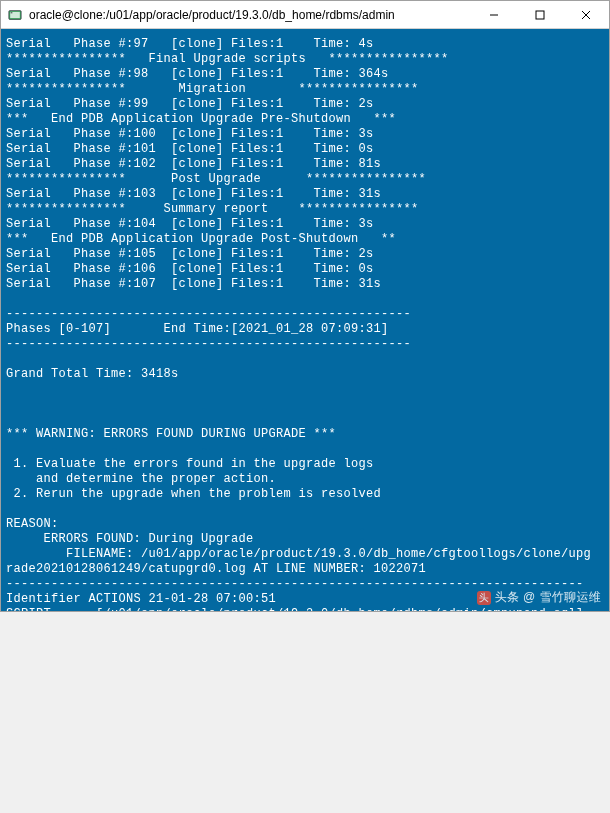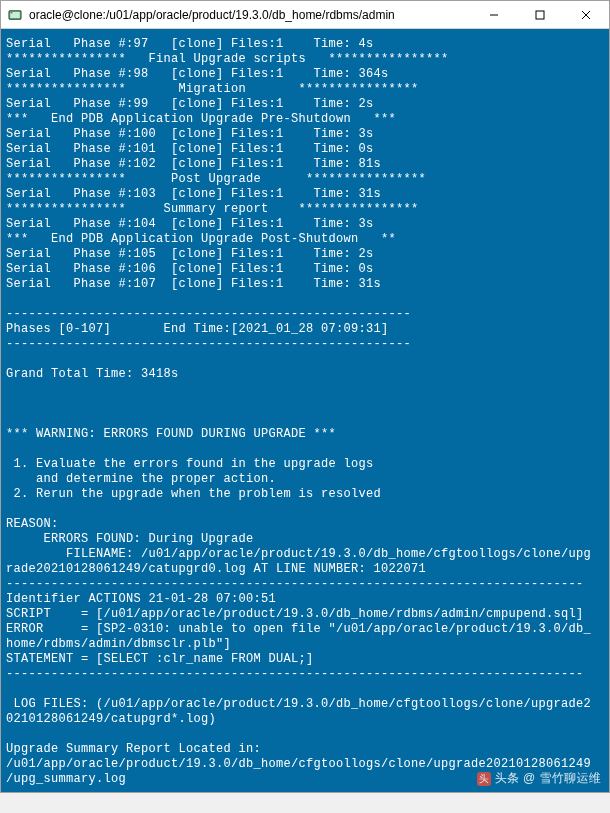--- a/index.html
+++ b/index.html
@@ -6,21 +6,21 @@
 body {
   background:#f0f0f0;
   font-family:"Segoe UI",Arial,sans-serif;
   font-size:12px;
   width:610px;
   height:813px;
   overflow:hidden;
 }
 .window {
   width:610px;
-  height:793px;
+  height:612px;
   background:#fff;
   display:flex;
   flex-direction:column;
   border:1px solid #a0a0a0;
 }
 .titlebar {
   height:28px;
   background:#fff;
   display:flex;
   align-items:center;

